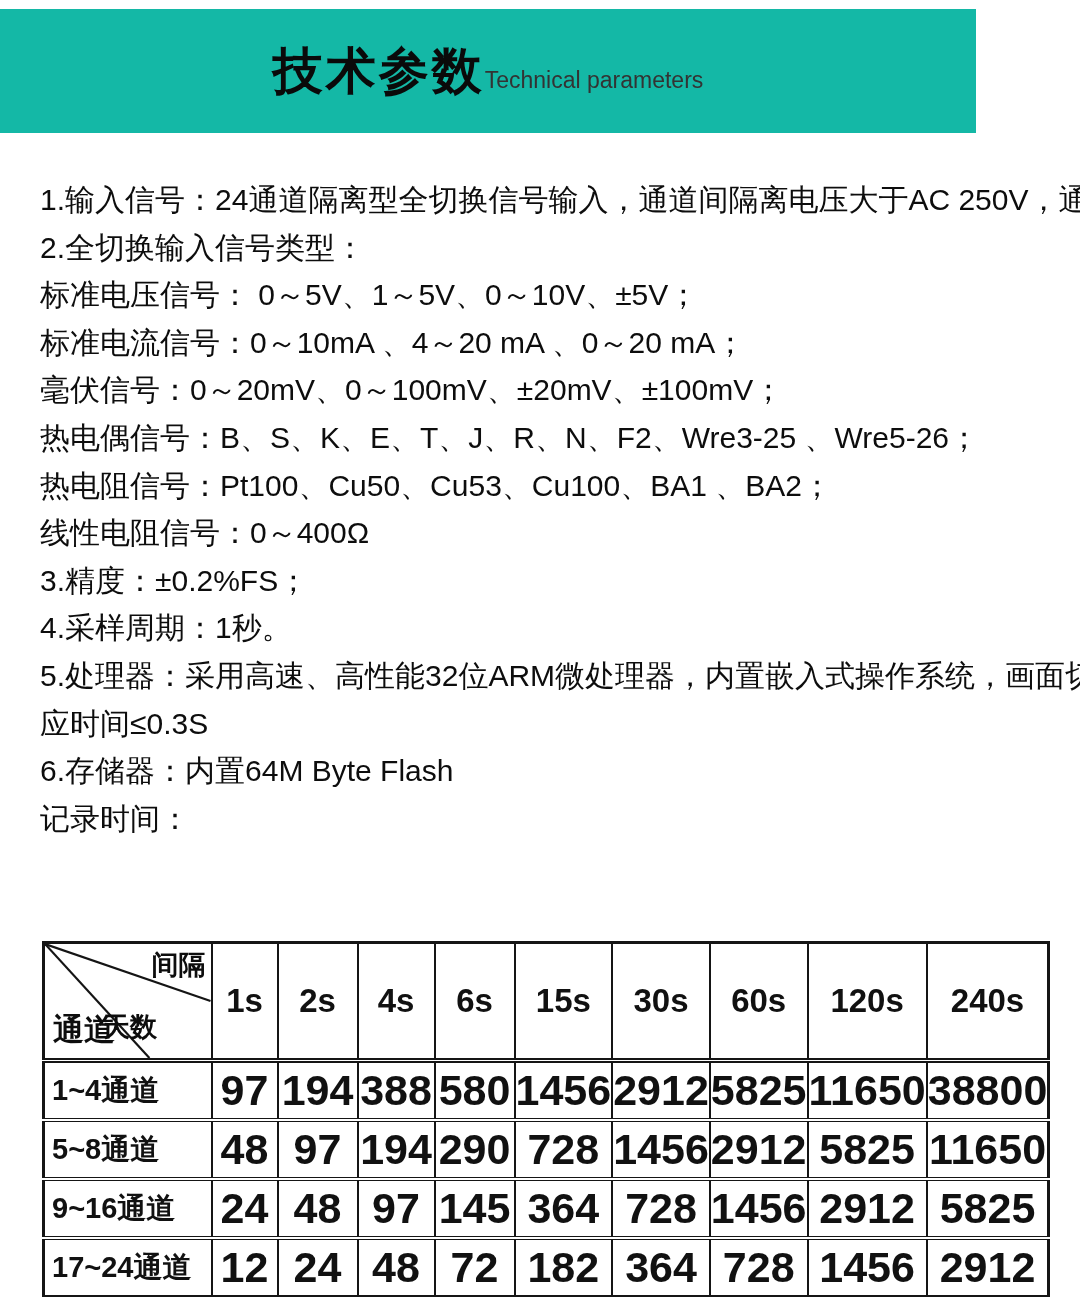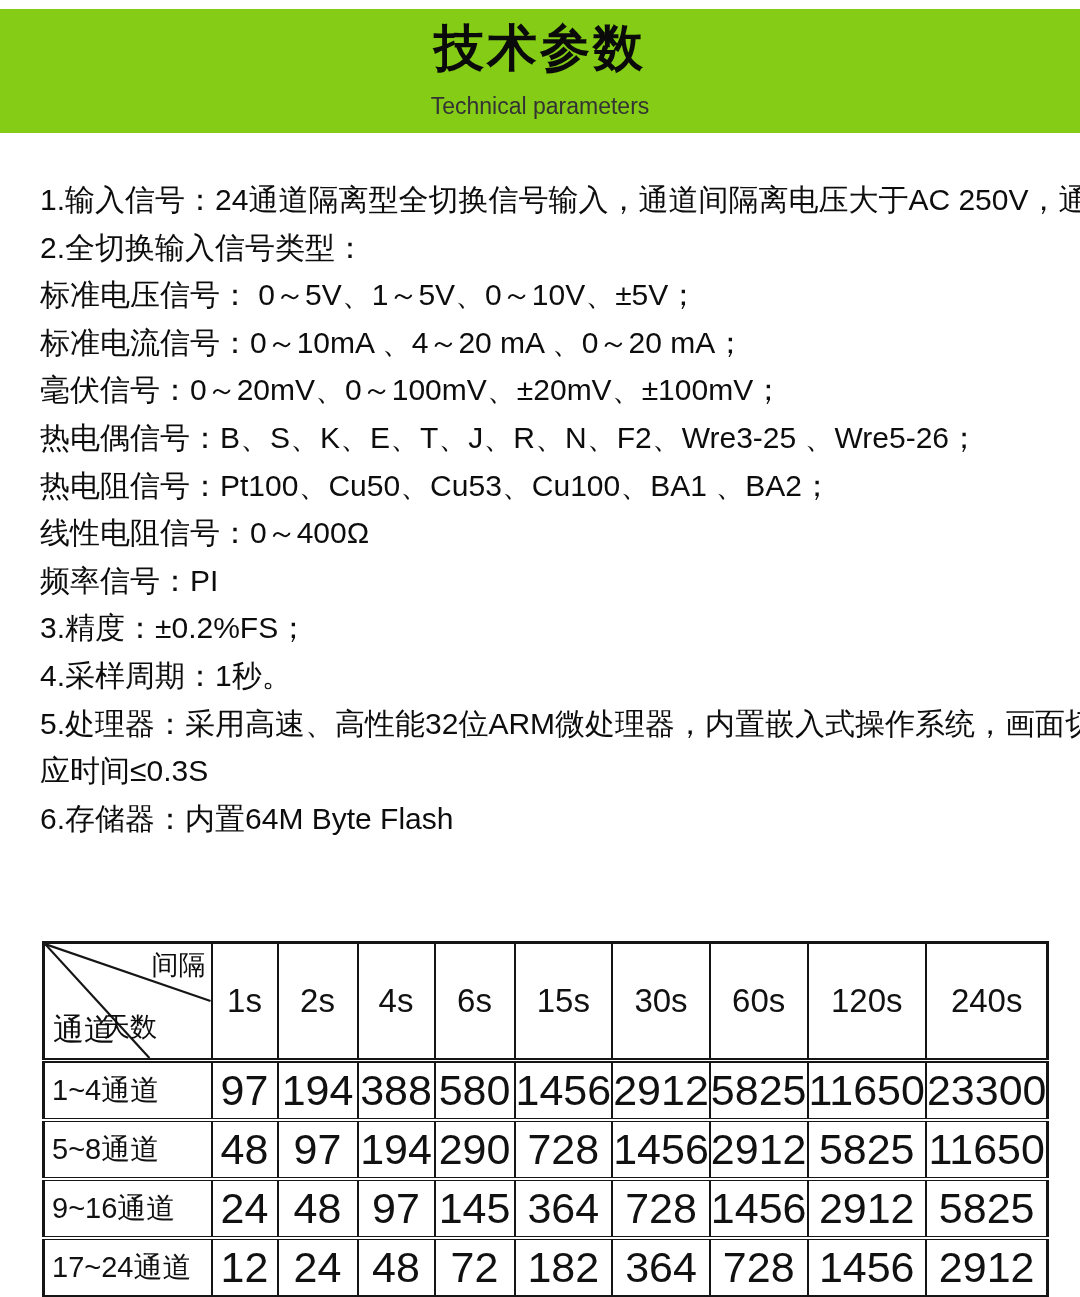--- a/index.html
+++ b/index.html
@@ -14,25 +14,25 @@
     background: #ffffff;
     overflow: hidden;
     font-family: "Liberation Sans", "DejaVu Sans", sans-serif;
     color: #111111;
   }
   
   .header-band {
     position: absolute;
     left: 0;
     top: 9px;
-    width: 1080px;
+    width: 976px;
     height: 124px;
-    background: #84cc16;
+    background: #14b8a6;
     display: flex;
-    flex-direction: column;
+    flex-direction: row;
     align-items: center;
     justify-content: center;
   }
   .page-title {
     font-size: 50px;
     font-weight: 700;
     letter-spacing: 3px;
     color: #0a0a0a;
     line-height: 1.05;
   }
@@ -62,21 +62,21 @@
     left: 42px;
     top: 941px;
     border-collapse: collapse;
     table-layout: fixed;
     border: 3px solid #151515;
     background: #ffffff;
   }
   .rec-table th, .rec-table td {
     border: 2px solid #151515;
     padding: 0;
-    font-weight: 400;
+    font-weight: 700;
   }
   .rec-table thead th {
     height: 114px;
     font-size: 33px;
     text-align: center;
     vertical-align: middle;
     border-bottom: 5px double #151515;
   }
   .rec-table tbody tr td {
     height: 55px;
@@ -126,26 +126,26 @@
 
   <div class="specs">
     <div class="spec-line">1.输入信号：24通道隔离型全切换信号输入，通道间隔离电压大于AC 250V，通道和地</div>
     <div class="spec-line">2.全切换输入信号类型：</div>
     <div class="spec-line">标准电压信号： 0～5V、1～5V、0～10V、±5V；</div>
     <div class="spec-line">标准电流信号：0～10mA 、4～20 mA 、0～20 mA；</div>
     <div class="spec-line">毫伏信号：0～20mV、0～100mV、±20mV、±100mV；</div>
     <div class="spec-line">热电偶信号：B、S、K、E、T、J、R、N、F2、Wre3-25 、Wre5-26；</div>
     <div class="spec-line">热电阻信号：Pt100、Cu50、Cu53、Cu100、BA1 、BA2；</div>
     <div class="spec-line">线性电阻信号：0～400Ω</div>
-    <div class="spec-line">频率信号：PI</div>
     <div class="spec-line">3.精度：±0.2%FS；</div>
     <div class="spec-line">4.采样周期：1秒。</div>
     <div class="spec-line">5.处理器：采用高速、高性能32位ARM微处理器，内置嵌入式操作系统，画面切换响</div>
     <div class="spec-line">应时间≤0.3S</div>
     <div class="spec-line">6.存储器：内置64M Byte Flash</div>
+    <div class="spec-line">记录时间：</div>
   </div>
 
   <table class="rec-table">
     <colgroup>
       <col style="width:168px">
       <col style="width:66px">
       <col style="width:80px">
       <col style="width:77px">
       <col style="width:80px">
       <col style="width:91px">
@@ -180,21 +180,21 @@
       <tr>
         <td class="row-label">1~4通道</td>
         <td>97</td>
         <td>194</td>
         <td>388</td>
         <td>580</td>
         <td>1456</td>
         <td>2912</td>
         <td>5825</td>
         <td>11650</td>
-        <td>23300</td>
+        <td>38800</td>
       </tr>
       <tr>
         <td class="row-label">5~8通道</td>
         <td>48</td>
         <td>97</td>
         <td>194</td>
         <td>290</td>
         <td>728</td>
         <td>1456</td>
         <td>2912</td>

